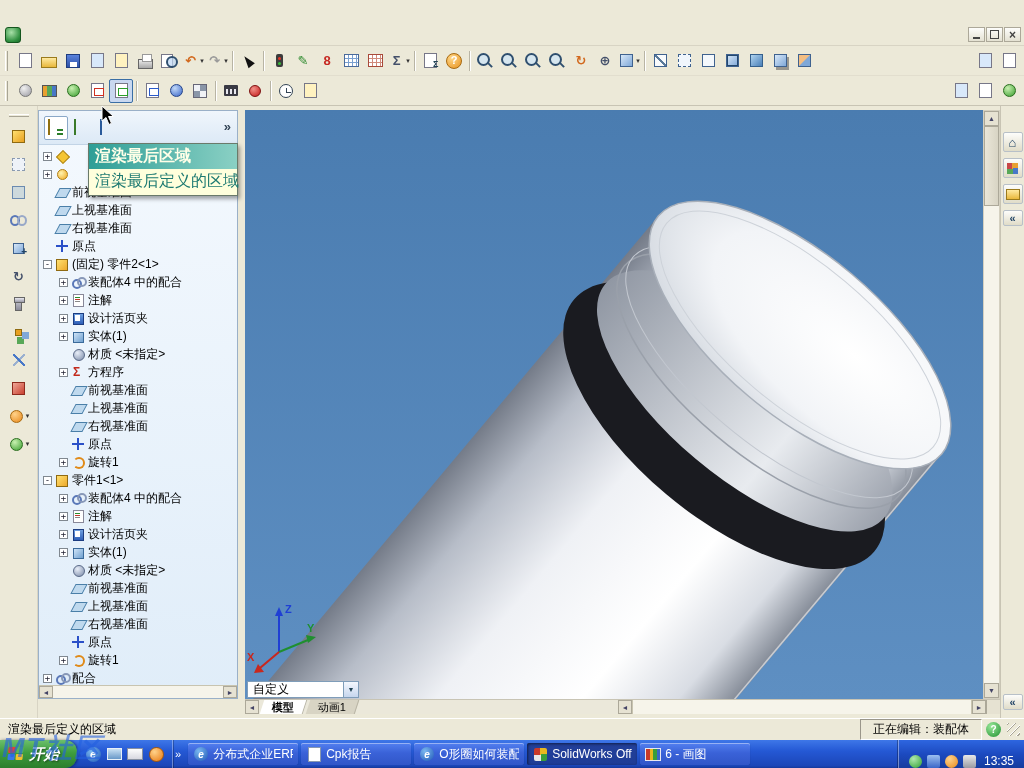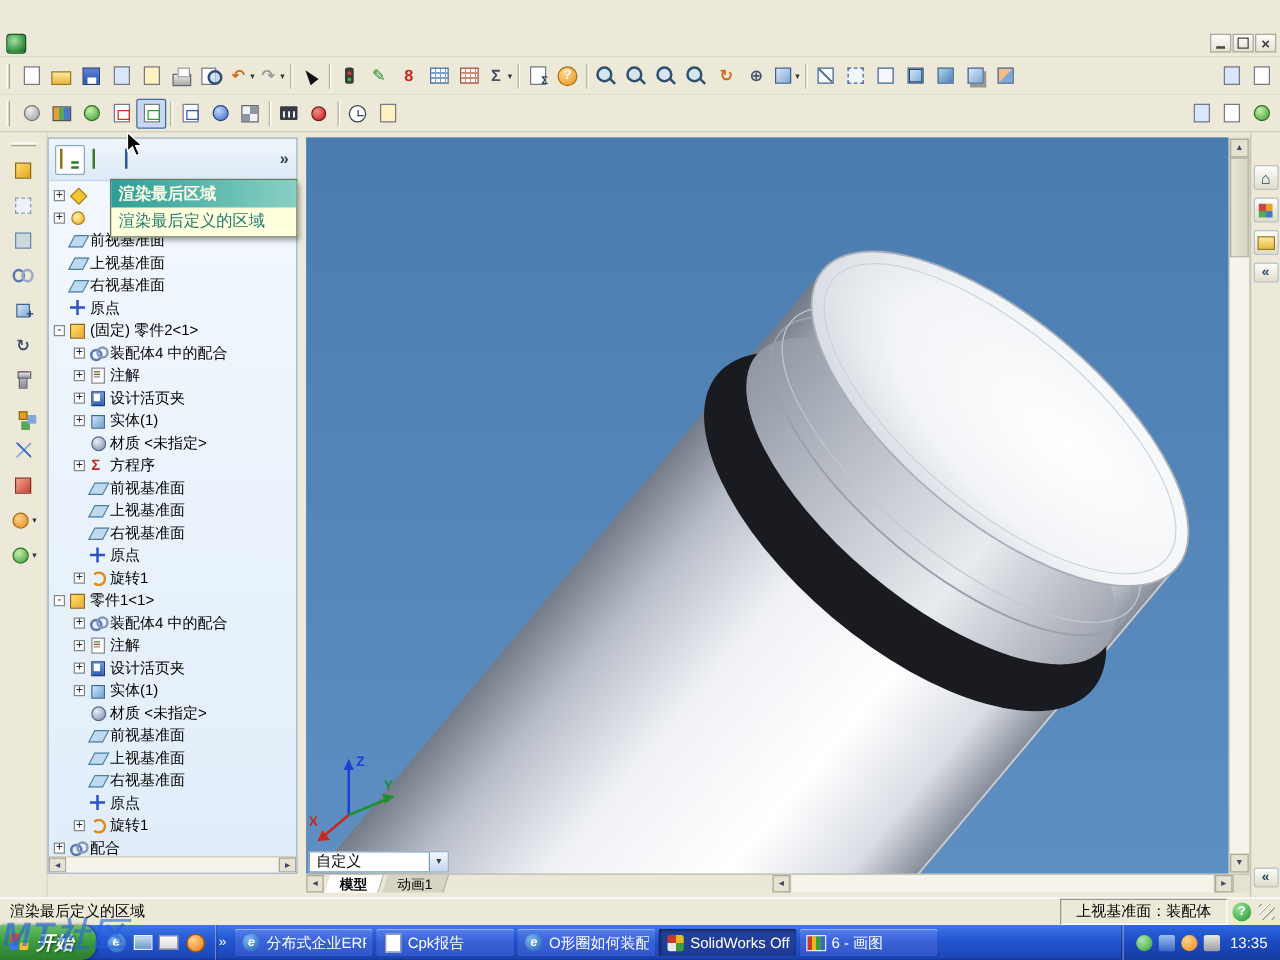--- a/index.html
+++ b/index.html
@@ -216,31 +216,31 @@
 .tasks{display:flex;gap:3px;padding:0 5px;flex:1;overflow:hidden;align-items:center}
 .taskbtn{width:110px;height:22px;flex:none;display:flex;align-items:center;gap:4px;padding:0 5px;border-radius:2px;color:#fff;font-size:12px;
  background:linear-gradient(#5380F0,#3A62D8 45%,#3156C8);box-shadow:inset 0 1px 0 rgba(255,255,255,.4),0 1px 1px rgba(0,0,0,.3)}
 .taskbtn.active{background:linear-gradient(#23409A,#1E3C96);box-shadow:inset 1px 1px 3px rgba(0,0,0,.55)}
 .taskbtn .tlbl{white-space:nowrap;overflow:hidden}
 .ticon{width:16px;height:16px;display:flex;align-items:center;justify-content:center;flex:none}
 .t-doc::before{content:"";width:11px;height:13px;background:#fff;border:1px solid #8898B0}
 .t-ie::before{content:"e";font-style:italic;font-weight:bold;color:#fff;width:14px;height:14px;border-radius:50%;background:radial-gradient(circle at 35% 30%,#7AB8F0,#2058B8);display:flex;align-items:center;justify-content:center;font-size:10px}
 .t-sw::before{content:"";width:13px;height:13px;border-radius:2px;background:conic-gradient(#E8B820 0 25%,#3A9E3A 0 50%,#E8E8E8 0 75%,#C83A2A 0)}
 .t-paint::before{content:"";width:14px;height:11px;border:1px solid #E8E8F0;background:linear-gradient(90deg,#C83A2A 0 25%,#E8B820 0 50%,#3A9E3A 0 75%,#3A66C8 0)}
-.tray{height:28px;display:flex;align-items:center;gap:5px;padding:0 10px;flex:none;
+.tray{height:28px;display:flex;align-items:flex-end;gap:5px;padding:0 10px;flex:none;
  background:linear-gradient(#2E66E0,#1C4AC0 50%,#163C9E);border-left:1px solid rgba(255,255,255,.4);box-shadow:-1px 0 0 rgba(0,0,0,.3)}
 .trayico{width:13px;height:13px;flex:none}
 .y-green{background:radial-gradient(circle at 35% 30%,#AEE8AE,#2E9E2E);border-radius:50%}
 .y-blue{background:linear-gradient(#9CC0F0,#3A66C8);border-radius:2px}
 .y-orange{background:radial-gradient(circle at 35% 30%,#FFD28A,#E8881A);border-radius:50%}
 .y-gray{background:linear-gradient(#E8E8E8,#9A9AA2);border-radius:2px}
 .clock{color:#fff;font-size:12px;margin-left:3px}
 
 
-.tooltip{position:absolute;left:88px;top:143px;width:150px;z-index:90;background:#FFFFDC;border:1px solid #6A7A6A;box-shadow:2px 3px 4px rgba(0,0,0,.35);font-size:13px}
+.tooltip{position:absolute;left:88px;top:143px;width:150px;z-index:90;background:#FFFFDC;border:1px solid #6A7A6A;box-shadow:2px 3px 4px rgba(0,0,0,.35);font-size:16px}
 .tt-title{padding:2px 6px;background:linear-gradient(90deg,#2E9E96,#8AD0C4);color:#FFFFE8;font-weight:bold;white-space:nowrap}
 .tt-desc{padding:2px 6px 3px;color:#1E7A72;white-space:nowrap}
 .cursor{position:absolute;left:101px;top:105px;z-index:99;pointer-events:none}
 .watermark{position:absolute;left:2px;top:730px;z-index:60;font-size:27px;font-weight:bold;font-style:italic;color:#2360E0;opacity:.6;letter-spacing:2px;pointer-events:none}
 </style>
 </head>
 <body>
 
 <div class="screen">
 
@@ -829,21 +829,21 @@
       <span class="tpbtn tp-lib"></span>
       <span class="tpbtn tp-fold"></span>
       <span class="tpbtn chev"></span>
       <span class="spacerv"></span>
       <span class="tpbtn chev"></span>
     </div>
   </div>
 
   <div class="statusbar">
     <span class="st-left">渲染最后定义的区域</span>
-    <span class="st-cell">上视基准面：装配体</span>
+    <span class="st-cell">正在编辑：装配体</span>
     <span class="st-help"></span>
     <span class="st-grip"></span>
   </div>
 
   <div class="taskbar">
     <div class="startbtn">
       <span class="flag">
           <i></i>
           <i></i>
           <i></i>

